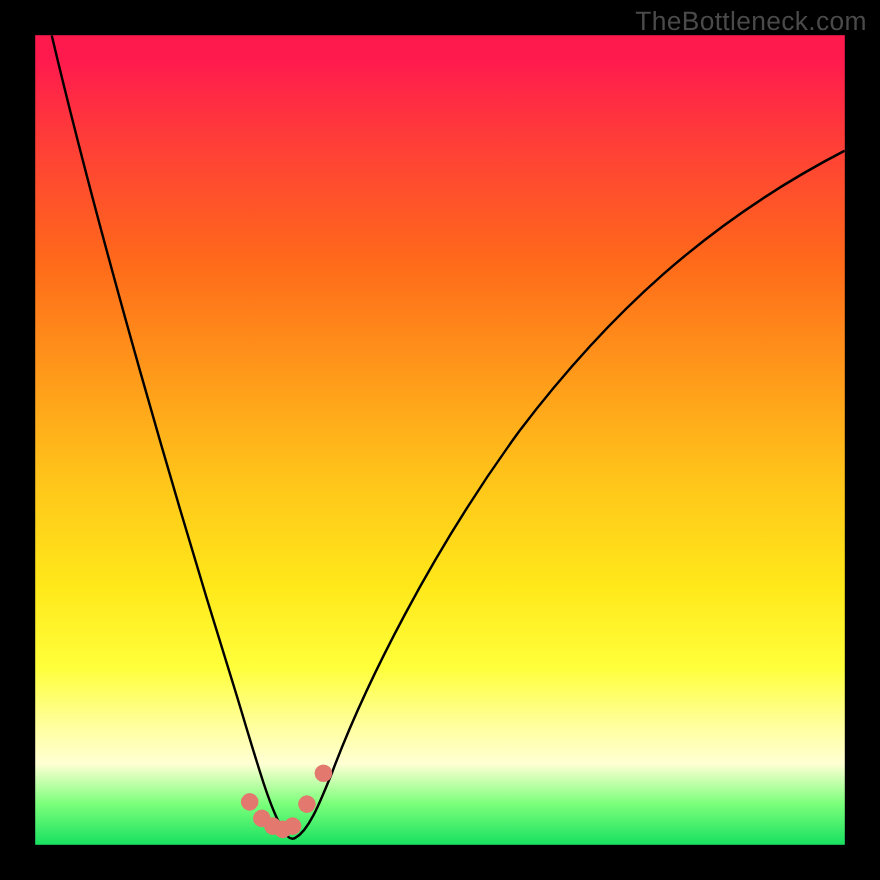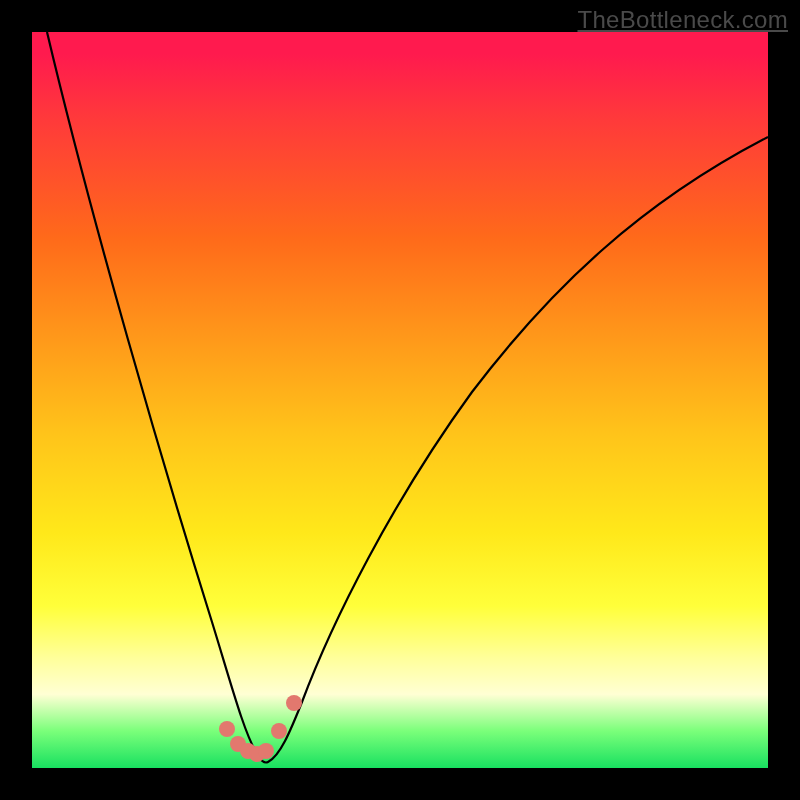--- a/index.html
+++ b/index.html
@@ -35,21 +35,20 @@
   }
   .watermark {
     position: absolute;
     top: 6px;
     right: 12px;
     color: #4a4a4a;
     font-size: 24px;
     font-weight: 500;
     letter-spacing: 0.3px;
     z-index: 5;
-    text-decoration: underline;
   }
   svg.curve {
     position: absolute;
     left: 0;
     top: 0;
     width: 736px;
     height: 736px;
   }
   .curve path {
     fill: none;

